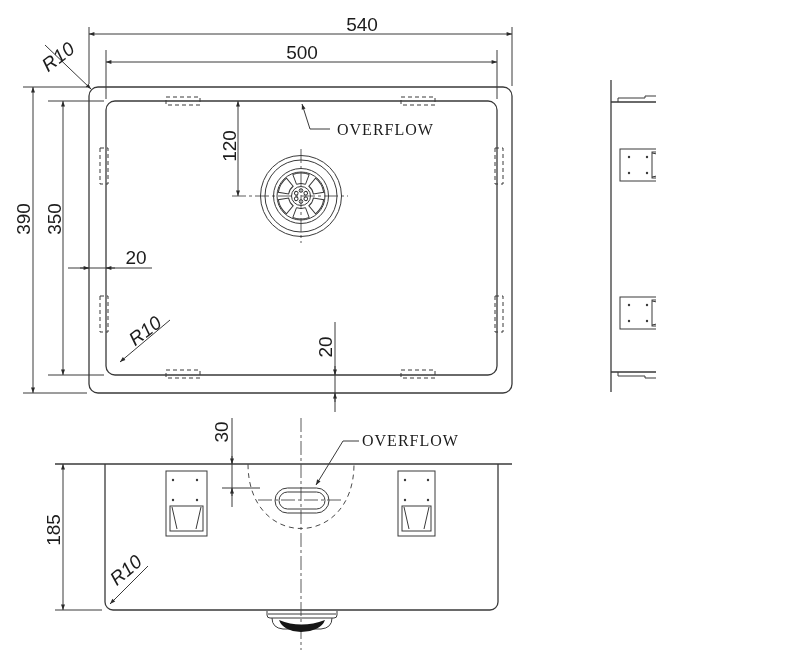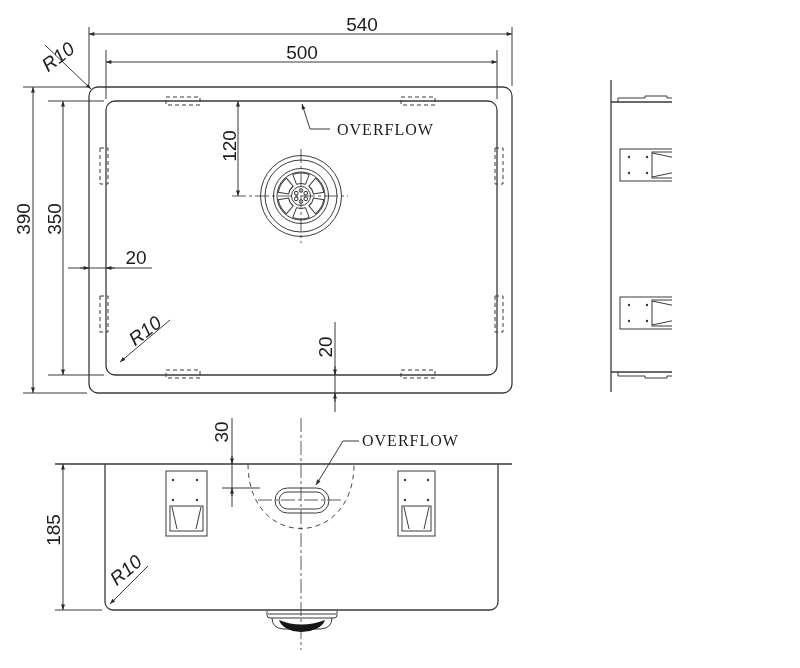--- a/index.html
+++ b/index.html
@@ -1,17 +1,17 @@
 <!DOCTYPE html>
 <html><head>
 <meta charset="utf-8">
 <style>
   html,body{margin:0;padding:0;background:#ffffff;}
   .canvas{position:relative;width:656px;height:668px;background:#ffffff;overflow:hidden;
-          font-family:"Liberation Sans", sans-serif;padding-left:16px;}
+          font-family:"Liberation Sans", sans-serif;}
   svg{position:absolute;left:0;top:0;}
   .ln{fill:none;stroke:#3a3a3a;stroke-width:1.3px;}
   .thin{fill:none;stroke:#3a3a3a;stroke-width:1px;}
   .dimln{fill:none;stroke:#3a3a3a;stroke-width:1px;}
   .dash{fill:none;stroke:#3a3a3a;stroke-width:1px;stroke-dasharray:4,3;}
   .cl{fill:none;stroke:#4a4a4a;stroke-width:0.9px;stroke-dasharray:14,3,3,3;}
   .darkfill{fill:#161616;stroke:none;}
   .dot{fill:#3a3a3a;stroke:none;}
   .dimtxt{font-family:"Liberation Sans", sans-serif;font-size:19px;fill:#1c1c1c;}
   .radtxt{font-family:"Liberation Sans", sans-serif;font-size:19px;font-style:italic;fill:#1c1c1c;}

